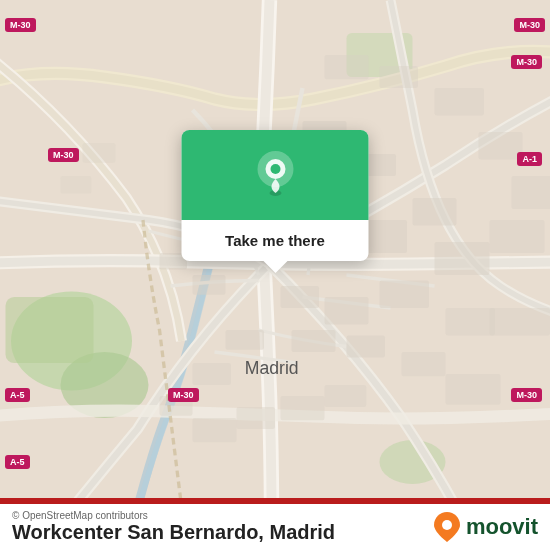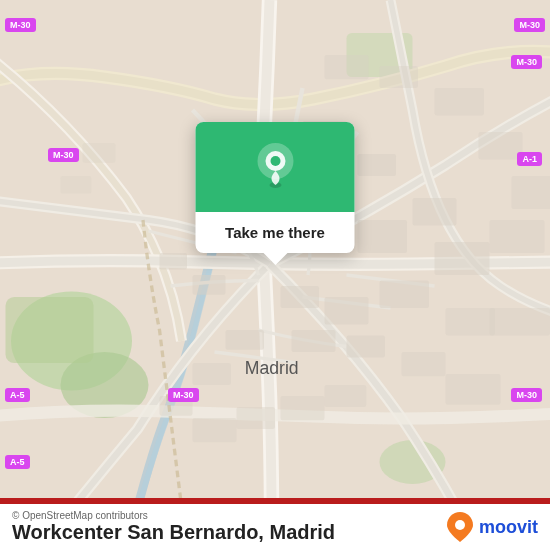--- a/index.html
+++ b/index.html
@@ -58,32 +58,32 @@
       color: #666;
     }
 
     #moovit-logo {
       display: flex;
       align-items: center;
       gap: 4px;
     }
 
     #moovit-text {
-      font-size: 18px;
+      font-size: 22px;
       font-weight: bold;
-      color: #1d4ed8;
+      color: #14532d;
     }
 
     
     #popup-card {
       position: absolute;
-      top: 122px;
+      top: 130px;
       left: 50%;
       transform: translateX(-50%);
-      width: 159px;
+      width: 187px;
       background: white;
       border-radius: 8px;
       box-shadow: 0 4px 16px rgba(0,0,0,0.25);
       z-index: 20;
       overflow: visible;
     }
 
     #popup-green-top {
       background: #2eb872;
       border-radius: 8px 8px 0 0;
@@ -127,21 +127,21 @@
       position: absolute;
       background: #c8a000;
       color: white;
       font-size: 9px;
       font-weight: bold;
       padding: 2px 5px;
       border-radius: 3px;
       z-index: 5;
     }
     .road-badge.blue {
-      background: #d946ef;
+      background: #be185d;
     }
   </style>
 </head>
 <body>
 
 <div id="map-container">
 
   <svg id="map-bg" viewBox="0 0 550 500" preserveAspectRatio="xMidYMid slice">
 
     <rect width="550" height="500" fill="#e8ddd0"></rect>

